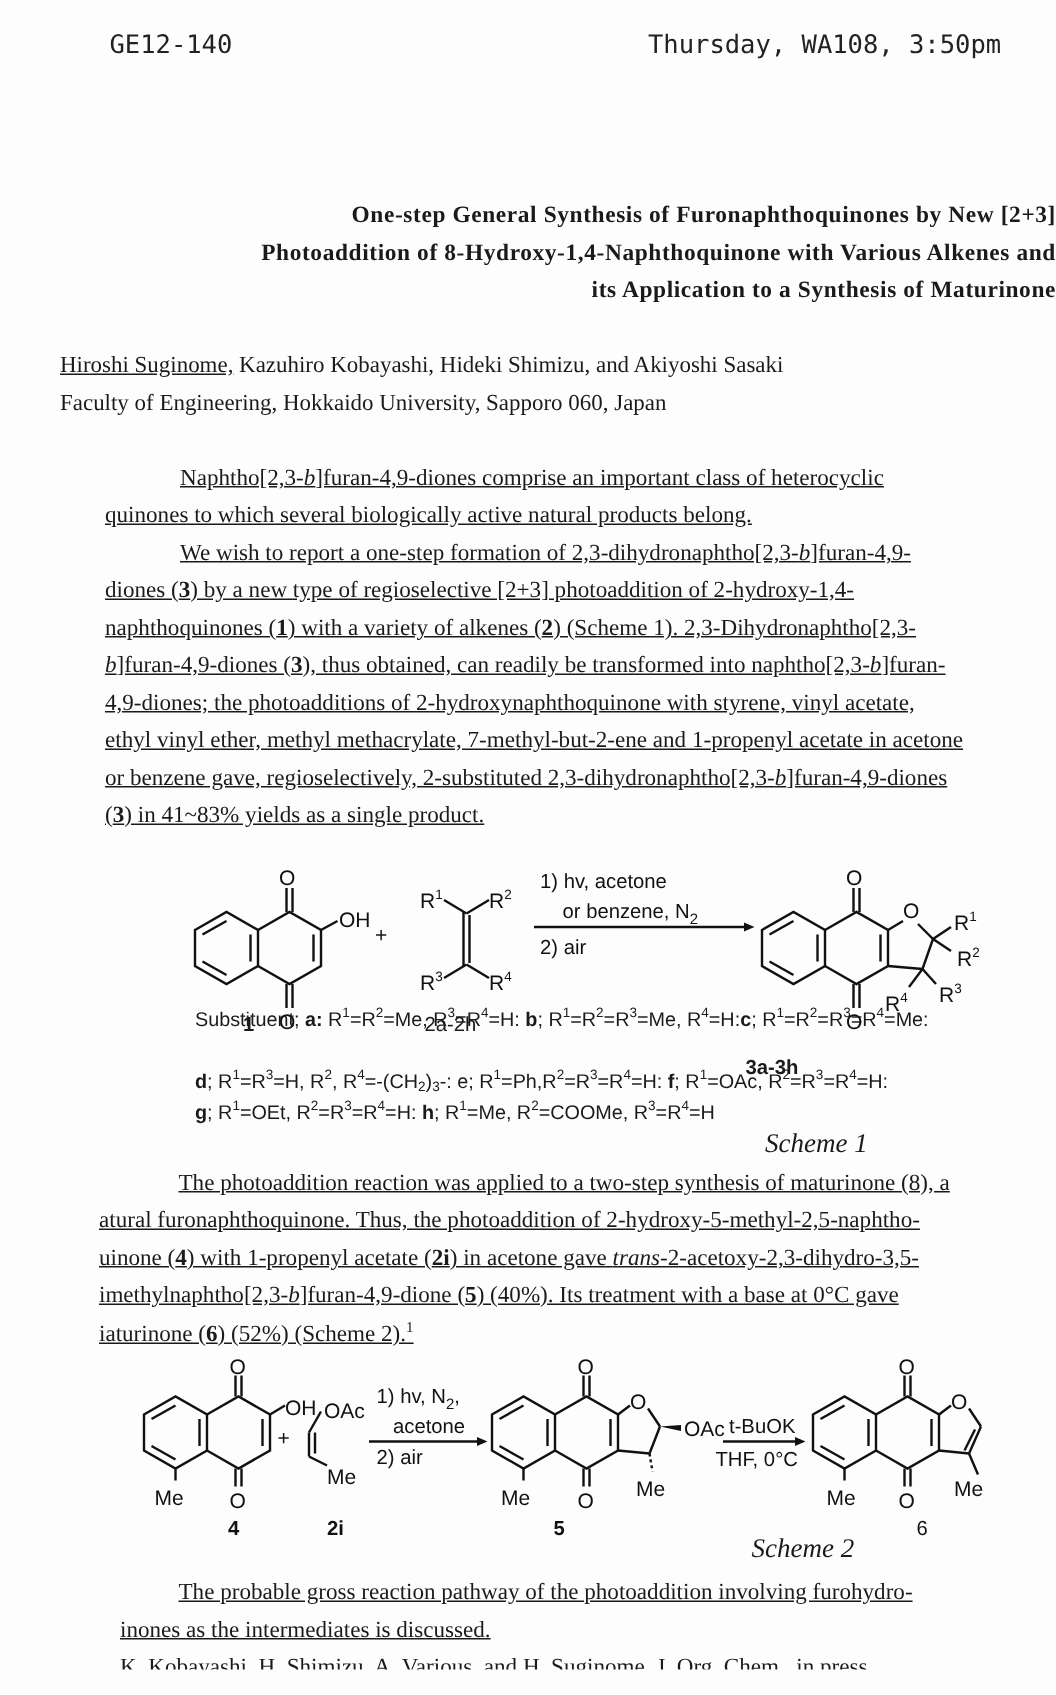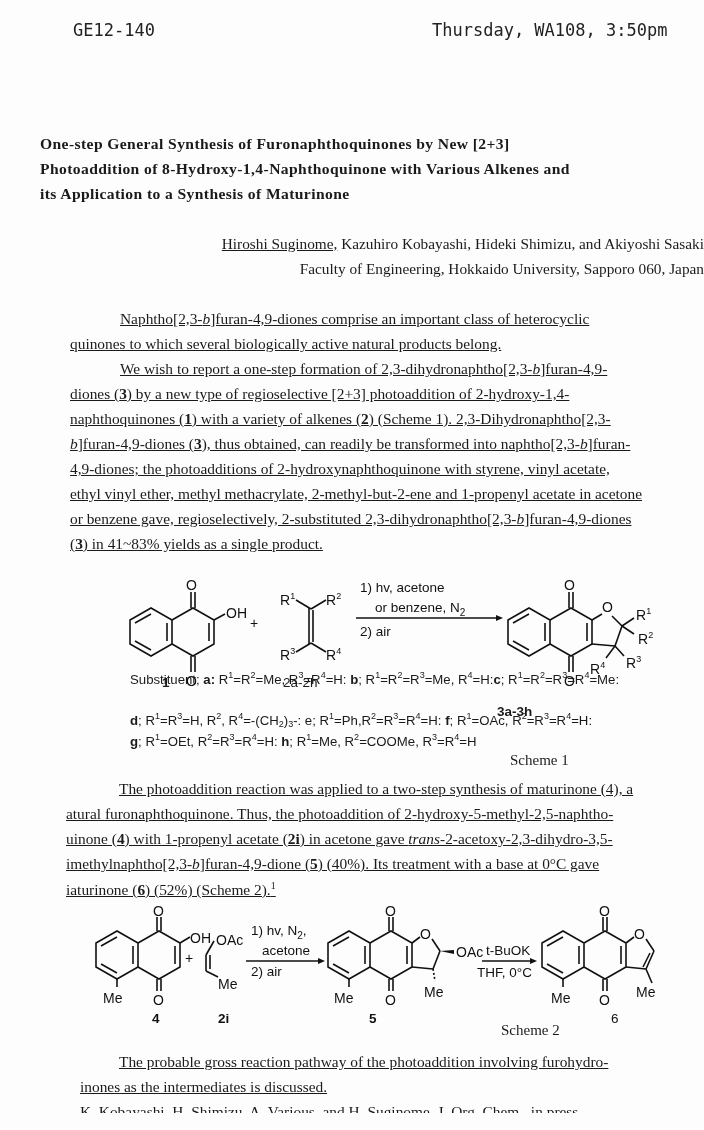--- a/index.html
+++ b/index.html
@@ -3,28 +3,28 @@
 <meta charset="utf-8">
 <style>
   html, body { margin: 0; padding: 0; background: #fdfdfd; }
   body { width: 704px; height: 1130px; position: relative; overflow: hidden; color: #1a1a1a; }
   .mono { font-family: "DejaVu Sans Mono", "Liberation Mono", monospace; font-size: 17px; color: #222; }
   .serif { font-family: "Liberation Serif", "DejaVu Serif", serif; }
   .sans { font-family: "Liberation Sans", "DejaVu Sans", sans-serif; }
   .abs { position: absolute; }
   #hdr-left { left: 73px; top: 20px; }
   #hdr-right { left: 432px; top: 20px; }
-  .title { left: 40px; width: 664px; text-align: left; font-weight: bold; font-size: 15.6px; letter-spacing: 0.4px; }
-  .authors { left: 40px; width: 664px; text-align: right; font-size: 15.3px; }
+  .title { left: 40px; width: 664px; text-align: right; font-weight: bold; font-size: 15.6px; letter-spacing: 0.4px; }
+  .authors { left: 40px; width: 664px; text-align: left; font-size: 15.3px; }
   .authors u { text-decoration: underline; }
   .body-line { font-size: 15.4px; white-space: nowrap; text-decoration: underline; }
   .subst { font-size: 13.2px; white-space: nowrap; font-family: "Liberation Sans", "DejaVu Sans", sans-serif; }
   .subst sup { font-size: 9px; vertical-align: 6px; line-height: 0; }
   .subst sub { font-size: 9px; vertical-align: -2px; line-height: 0; }
-  .scheme-label { font-size: 15px; }
+  .scheme-label { font-size: 18px; font-style: italic; }
   svg text { font-family: "Liberation Sans", "DejaVu Sans", sans-serif; fill: #111; }
   .bond { stroke: #111; stroke-width: 1.6; fill: none; }
   .lbl { font-size: 14px; }
   .cmpd { font-size: 13.5px; font-weight: bold; }
   .cond { font-size: 13.5px; }
 </style>
 </head>
 <body>
 
 <div id="hdr-left" class="abs mono">GE12-140</div>
@@ -38,21 +38,21 @@
 <div class="abs serif authors" style="top:260px">Faculty of Engineering, Hokkaido University, Sapporo 060, Japan</div>
 
 <div class="abs serif body-line" style="left:120px;top:310px">Naphtho[2,3-<i>b</i>]furan-4,9-diones comprise an important class of heterocyclic</div>
 <div class="abs serif body-line" style="left:70px;top:335px">quinones to which several biologically active natural products belong.</div>
 
 <div class="abs serif body-line" style="left:120px;top:360px">We wish to report a one-step formation of 2,3-dihydronaphtho[2,3-<i>b</i>]furan-4,9-</div>
 <div class="abs serif body-line" style="left:70px;top:385px">diones (<b>3</b>) by a new type of regioselective [2+3] photoaddition of 2-hydroxy-1,4-</div>
 <div class="abs serif body-line" style="left:70px;top:410px">naphthoquinones (<b>1</b>) with a variety of alkenes (<b>2</b>) (Scheme 1). 2,3-Dihydronaphtho[2,3-</div>
 <div class="abs serif body-line" style="left:70px;top:435px"><i>b</i>]furan-4,9-diones (<b>3</b>), thus obtained, can readily be transformed into naphtho[2,3-<i>b</i>]furan-</div>
 <div class="abs serif body-line" style="left:70px;top:460px">4,9-diones; the photoadditions of 2-hydroxynaphthoquinone with styrene, vinyl acetate,</div>
-<div class="abs serif body-line" style="left:70px;top:485px">ethyl vinyl ether, methyl methacrylate, 2-methyl-but-2-ene and 1-propenyl acetate in acetone</div>
+<div class="abs serif body-line" style="left:70px;top:485px">ethyl vinyl ether, methyl methacrylate, 7-methyl-but-2-ene and 1-propenyl acetate in acetone</div>
 <div class="abs serif body-line" style="left:70px;top:510px">or benzene gave, regioselectively, 2-substituted 2,3-dihydronaphtho[2,3-<i>b</i>]furan-4,9-diones</div>
 <div class="abs serif body-line" style="left:70px;top:535px">(<b>3</b>) in 41~83% yields as a single product.</div>
 
 <svg class="abs" style="left:0;top:560px" width="704" height="130">
 
   <g>
     <polygon class="bond" points="130,60 151,48 172,60 172,84 151,96 130,84"></polygon>
     <line class="bond" x1="135" y1="63" x2="151" y2="54"></line>
     <line class="bond" x1="135" y1="81" x2="151" y2="90"></line>
     <line class="bond" x1="167" y1="63" x2="167" y2="81"></line>
@@ -118,21 +118,21 @@
 </svg>
 <div class="abs sans cmpd" style="left:162px;top:675px">1</div>
 <div class="abs sans cmpd" style="left:283px;top:675px;font-weight:normal">2a-2h</div>
 <div class="abs sans cmpd" style="left:497px;top:704px">3a-3h</div>
 
 <div class="abs subst" style="left:130px;top:672px">Substituent; <b>a:</b> R<sup>1</sup>=R<sup>2</sup>=Me, R<sup>3</sup>=R<sup>4</sup>=H: <b>b</b>; R<sup>1</sup>=R<sup>2</sup>=R<sup>3</sup>=Me, R<sup>4</sup>=H:<b>c</b>; R<sup>1</sup>=R<sup>2</sup>=R<sup>3</sup>=R<sup>4</sup>=Me:</div>
 <div class="abs subst" style="left:130px;top:713px"><b>d</b>; R<sup>1</sup>=R<sup>3</sup>=H, R<sup>2</sup>, R<sup>4</sup>=-(CH<sub>2</sub>)<sub>3</sub>-: e; R<sup>1</sup>=Ph,R<sup>2</sup>=R<sup>3</sup>=R<sup>4</sup>=H: <b>f</b>; R<sup>1</sup>=OAc, R<sup>2</sup>=R<sup>3</sup>=R<sup>4</sup>=H:</div>
 <div class="abs subst" style="left:130px;top:734px"><b>g</b>; R<sup>1</sup>=OEt, R<sup>2</sup>=R<sup>3</sup>=R<sup>4</sup>=H: <b>h</b>; R<sup>1</sup>=Me, R<sup>2</sup>=COOMe, R<sup>3</sup>=R<sup>4</sup>=H</div>
 <div class="abs serif scheme-label" style="left:510px;top:752px">Scheme 1</div>
 
-<div class="abs serif body-line" style="left:119px;top:780px">The photoaddition reaction was applied to a two-step synthesis of maturinone (4), a</div>
+<div class="abs serif body-line" style="left:119px;top:780px">The photoaddition reaction was applied to a two-step synthesis of maturinone (8), a</div>
 <div class="abs serif body-line" style="left:66px;top:805px">atural furonaphthoquinone. Thus, the photoaddition of 2-hydroxy-5-methyl-2,5-naphtho-</div>
 <div class="abs serif body-line" style="left:66px;top:830px">uinone (<b>4</b>) with 1-propenyl acetate (<b>2i</b>) in acetone gave <i>trans</i>-2-acetoxy-2,3-dihydro-3,5-</div>
 <div class="abs serif body-line" style="left:66px;top:855px">imethylnaphtho[2,3-<i>b</i>]furan-4,9-dione (<b>5</b>) (40%). Its treatment with a base at 0°C gave</div>
 <div class="abs serif body-line" style="left:66px;top:880px">iaturinone (<b>6</b>) (52%) (Scheme 2).<sup style="font-size:10px">1</sup></div>
 
 <svg class="abs" style="left:0;top:905px" width="704" height="125">
 
   <g>
     <polygon class="bond" points="96,38 117,26 138,38 138,62 117,74 96,62"></polygon>
     <line class="bond" x1="101" y1="41" x2="117" y2="32"></line>

